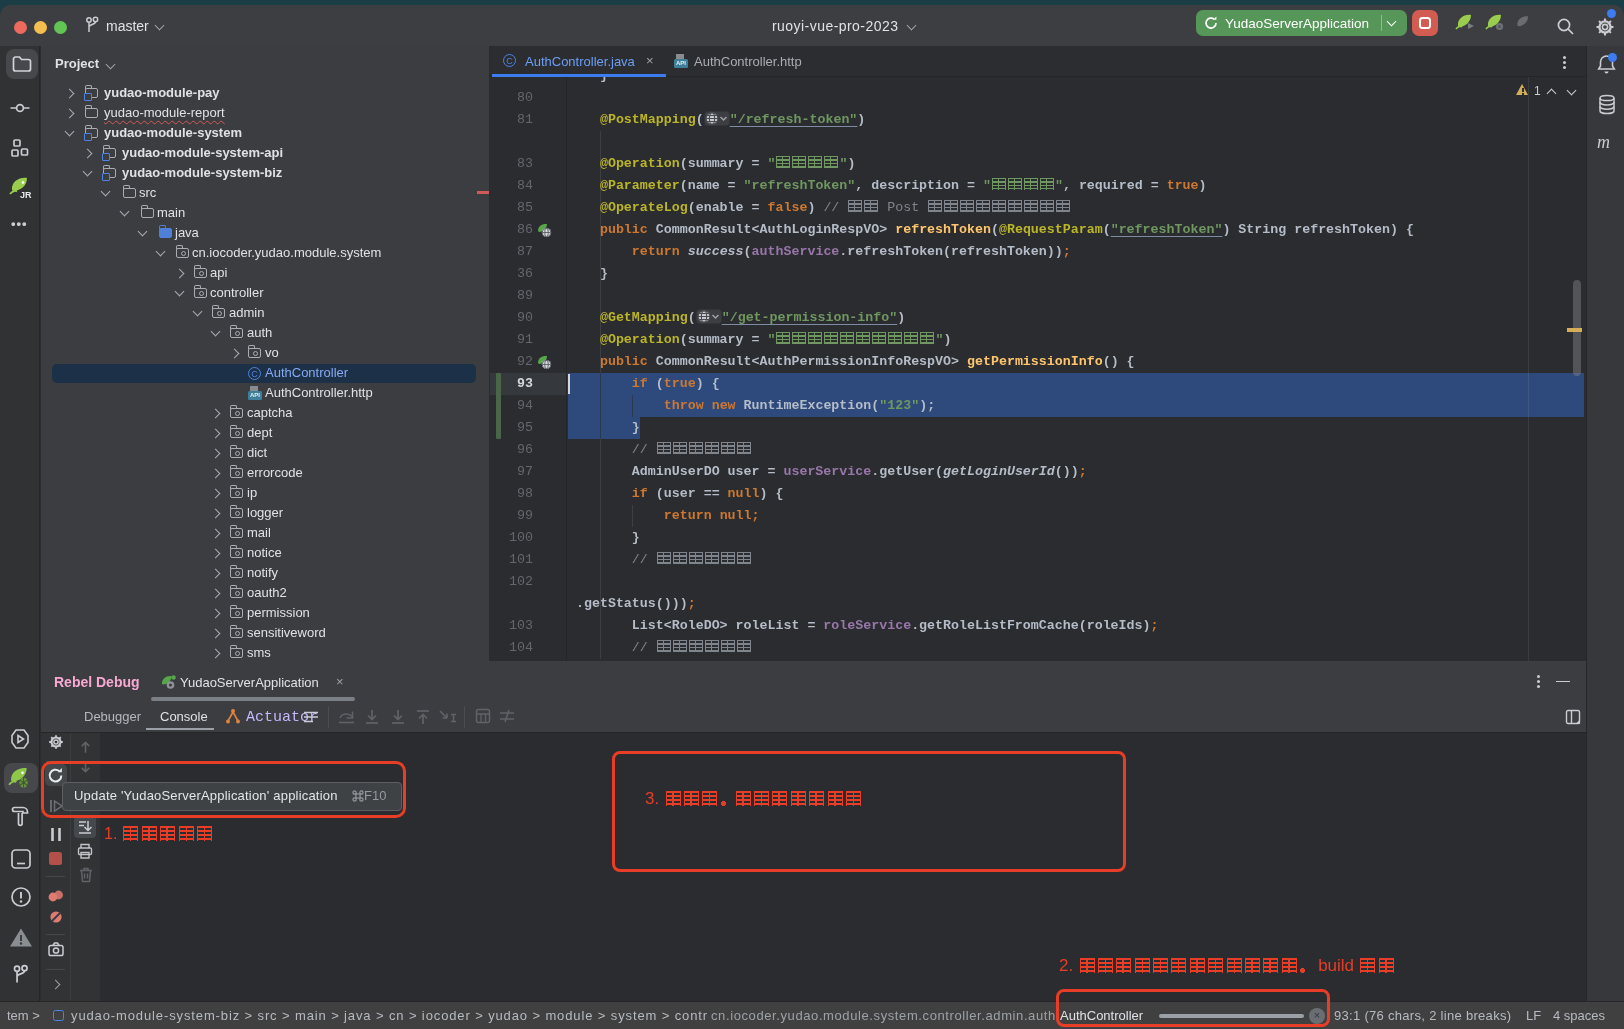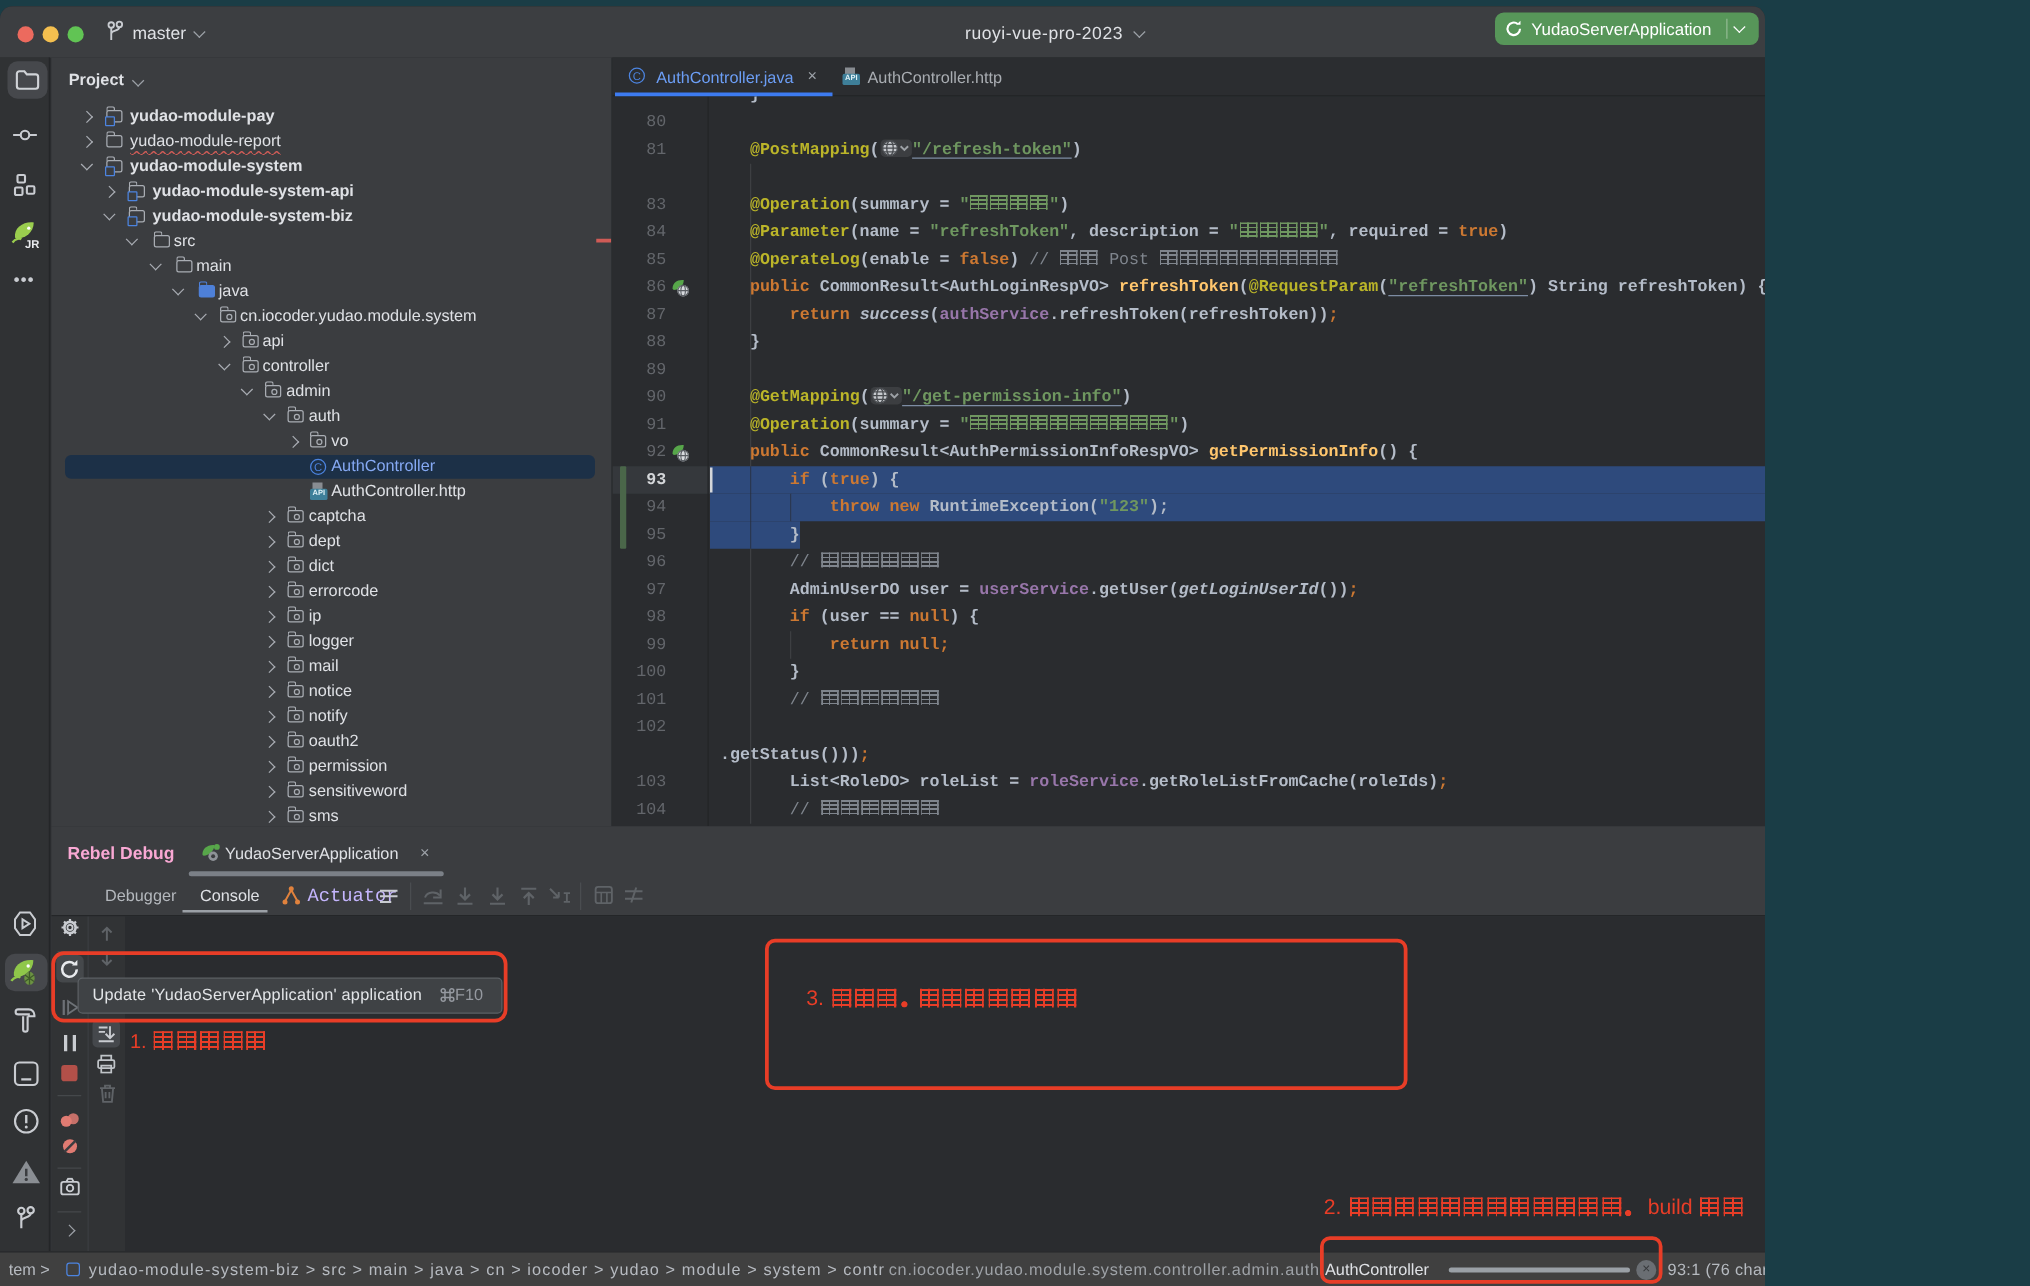--- a/index.html
+++ b/index.html
@@ -1,18 +1,18 @@
 <!DOCTYPE html>
 <html><head><meta charset="utf-8">
 <style>
 html,body{margin:0;padding:0;width:1624px;height:1029px;overflow:hidden;background:#1a3d46;}
 *{box-sizing:border-box;}
 body{font-family:"Liberation Sans",sans-serif;}
 .a{position:absolute;}
-#win{position:absolute;left:0;top:5px;width:1412px;height:1024px;background:#2a2c2f;border-radius:10px 10px 0 0;overflow:hidden;}
+#win{position:absolute;left:0;top:5px;width:1624px;height:1024px;background:#2a2c2f;border-radius:10px 10px 0 0;overflow:hidden;}
 #title{position:absolute;left:0;top:0;width:1624px;height:41px;background:#3c3e41;}
 .tl{position:absolute;top:16px;width:13px;height:13px;border-radius:50%;}
 #stripeL{position:absolute;left:0;top:41px;width:40px;height:955px;background:#303234;border-right:1px solid #242628;}
 #stripeR{position:absolute;left:1586px;top:41px;width:38px;height:955px;background:#36383b;border-left:1px solid #242628;}
 #tree{position:absolute;left:41px;top:41px;width:448px;height:615px;background:#3b3d40;overflow:hidden;}
 #editor{position:absolute;left:490px;top:41px;width:1096px;height:615px;background:#2a2c2f;overflow:hidden;}
 #bottom{position:absolute;left:41px;top:656px;width:1545px;height:340px;background:#3b3d40;overflow:hidden;}
 #status{position:absolute;left:0;top:996px;width:1624px;height:28px;background:#404040;border-top:1px solid #242628;font-size:13px;color:#b6bac0;}
 
 .trow{position:absolute;left:0;height:20px;width:448px;font-size:13px;color:#dfe1e5;line-height:20px;}
@@ -350,21 +350,21 @@
               <ellipse cx="8" cy="7.5" rx="2.6" ry="5.9"></ellipse>
               <path d="M2.1 7.5h11.8M3 4.5h10M3 10.5h10"></path>
             </g>
             <path d="M16.5 6l3 3 3-3" fill="none" stroke="#9da1a6" stroke-width="1.5"></path>
           </svg><span class="s u">"/refresh-token"</span>)</span></div>
     <div class="ln" style="top:107px;"><span class="num">83</span><span class="cd">    <span class="an">@Operation</span>(summary = <span class="s">"<i class="cj"></i><i class="cj"></i><i class="cj"></i><i class="cj"></i>"</span>)</span></div>
     <div class="ln" style="top:129px;"><span class="num">84</span><span class="cd">    <span class="an">@Parameter</span>(name = <span class="s">"refreshToken"</span>, description = <span class="s">"<i class="cj"></i><i class="cj"></i><i class="cj"></i><i class="cj"></i>"</span>, required = <span class="k">true</span>)</span></div>
     <div class="ln" style="top:151px;"><span class="num">85</span><span class="cd">    <span class="an">@OperateLog</span>(enable = <span class="k">false</span>) <span class="cm">// <i class="cj"></i><i class="cj"></i> Post <i class="cj"></i><i class="cj"></i><i class="cj"></i><i class="cj"></i><i class="cj"></i><i class="cj"></i><i class="cj"></i><i class="cj"></i><i class="cj"></i></span></span></div>
     <div class="ln" style="top:173px;"><span class="num">86</span><span class="cd">    <span class="k">public</span> CommonResult&lt;AuthLoginRespVO&gt; <span class="m">refreshToken</span>(<span class="an">@RequestParam</span>(<span class="s u">"refreshToken"</span>) String refreshToken) {</span></div>
     <div class="ln" style="top:195px;"><span class="num">87</span><span class="cd">        <span class="k">return</span> <span class="i">success</span>(<span class="f">authService</span>.refreshToken(refreshToken))<span class="k">;</span></span></div>
-    <div class="ln" style="top:217px;"><span class="num">88</span><span class="cd">    }</span></div>
+    <div class="ln" style="top:217px;"><span class="num">36</span><span class="cd">    }</span></div>
     <div class="ln" style="top:239px;"><span class="num">89</span></div>
     <div class="ln" style="top:261px;"><span class="num">90</span><span class="cd">    <span class="an">@GetMapping</span>(<svg width="26" height="15" viewBox="0 0 26 15" style="vertical-align:-3px;">
             <rect x="0.5" y="0.5" width="25" height="14" rx="3.5" fill="#3c3e41"></rect>
             <circle cx="8" cy="7.5" r="6" fill="#c6c9cd"></circle>
             <g fill="none" stroke="#494c50" stroke-width="1.1">
               <circle cx="8" cy="7.5" r="5.9"></circle>
               <ellipse cx="8" cy="7.5" rx="2.6" ry="5.9"></ellipse>
               <path d="M2.1 7.5h11.8M3 4.5h10M3 10.5h10"></path>
             </g>
             <path d="M16.5 6l3 3 3-3" fill="none" stroke="#9da1a6" stroke-width="1.5"></path>

